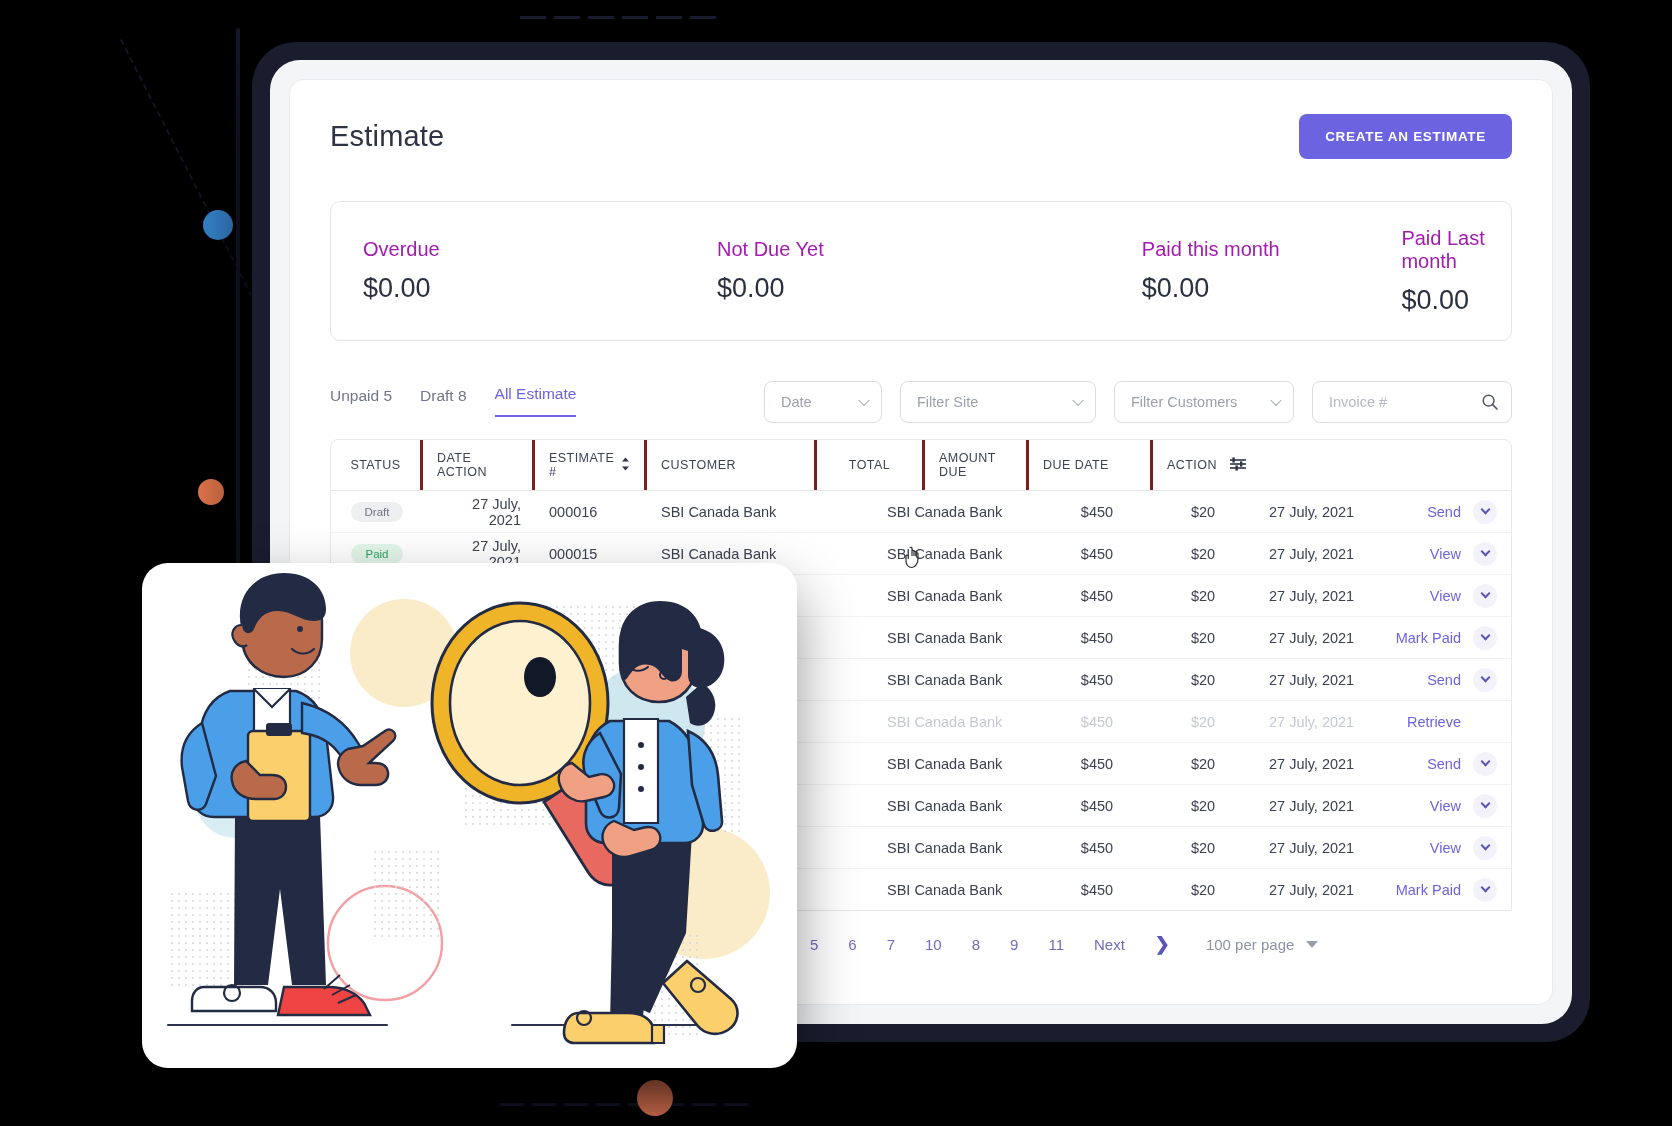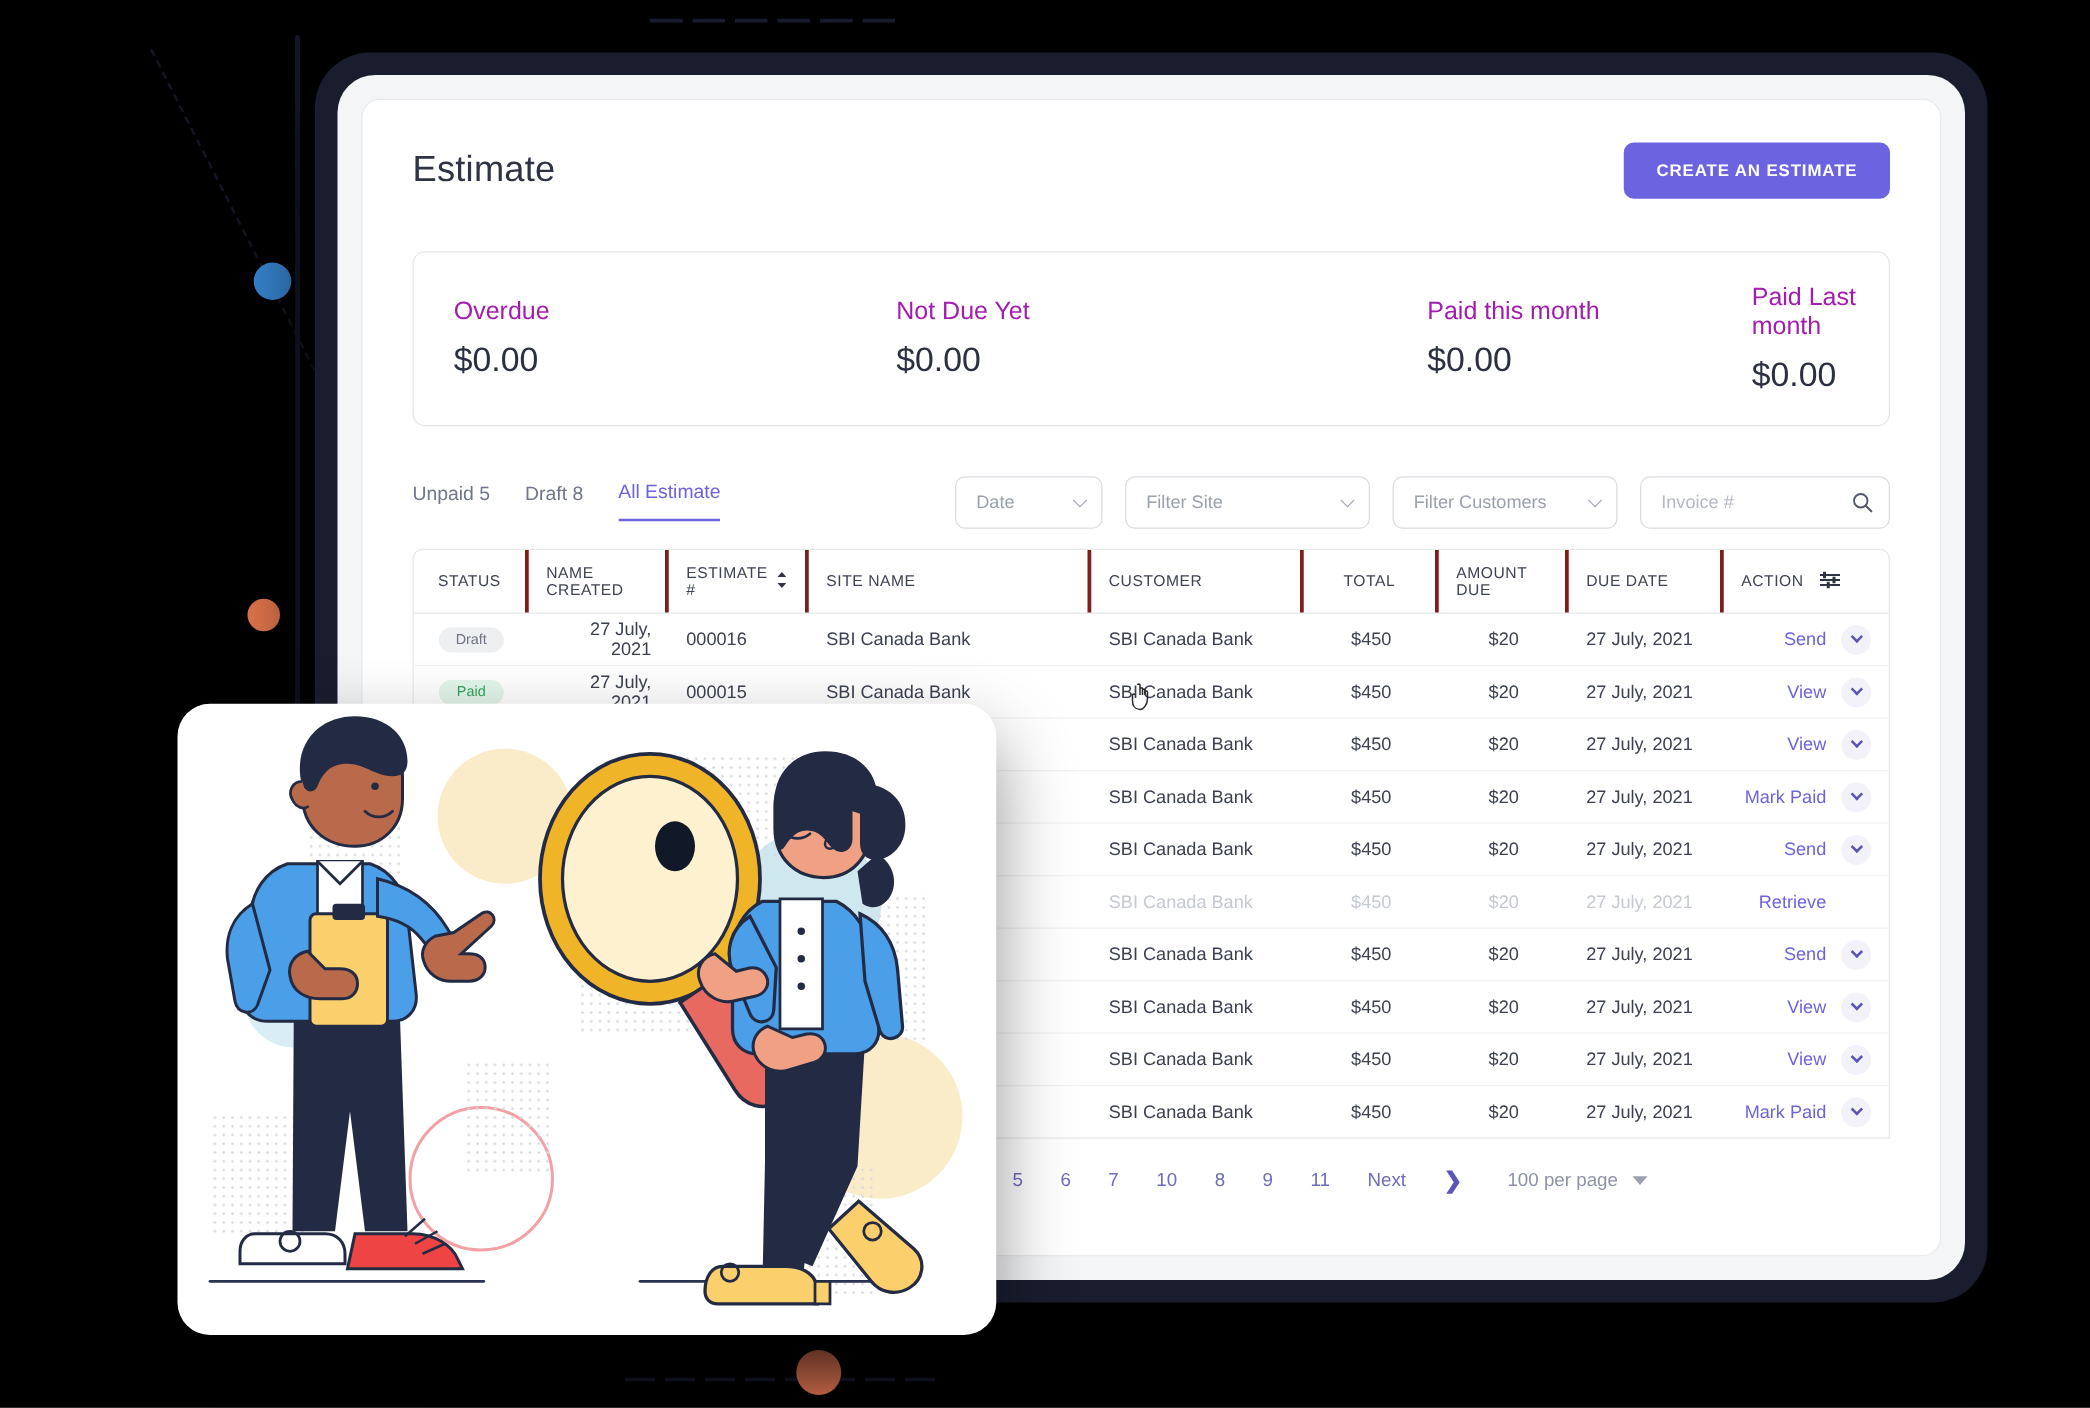--- a/index.html
+++ b/index.html
@@ -246,31 +246,30 @@
                     <line x1="11.6" y1="11.6" x2="16" y2="16" stroke="#53586a" stroke-width="1.7" stroke-linecap="round"></line>
                   </svg>
                 </span>
               </div>
             </div>
           </div>
 
           <div class="table">
             <div class="thead">
               <div class="th c-status">STATUS</div>
-              <div class="th c-date">NAME CREATED</div>
+              <div class="th c-date">DATE ACTION</div>
               <div class="th c-est">
                 <span>ESTIMATE #</span>
                 <span style="margin-left:6px;display:inline-block;">
                   <svg width="9" height="14" viewBox="0 0 9 14">
                     <path d="M4.5 0.6 L8 4.6 L1 4.6 Z" fill="#2f3445"></path>
                     <path d="M4.5 13.4 L8 9.4 L1 9.4 Z" fill="#2f3445"></path>
                   </svg>
                 </span>
               </div>
-              <div class="th c-site">SITE NAME</div>
               <div class="th c-cust">CUSTOMER</div>
               <div class="th c-total">TOTAL</div>
               <div class="th c-amount">AMOUNT DUE</div>
               <div class="th c-due">DUE DATE</div>
               <div class="th c-action">
                 <span>ACTION</span>
                 <span>
                   <svg width="18" height="16" viewBox="0 0 18 16">
                     <line x1="1" y1="4" x2="17" y2="4" stroke="#2f3445" stroke-width="1.6"></line>
                     <line x1="1" y1="8" x2="17" y2="8" stroke="#2f3445" stroke-width="1.6"></line>

